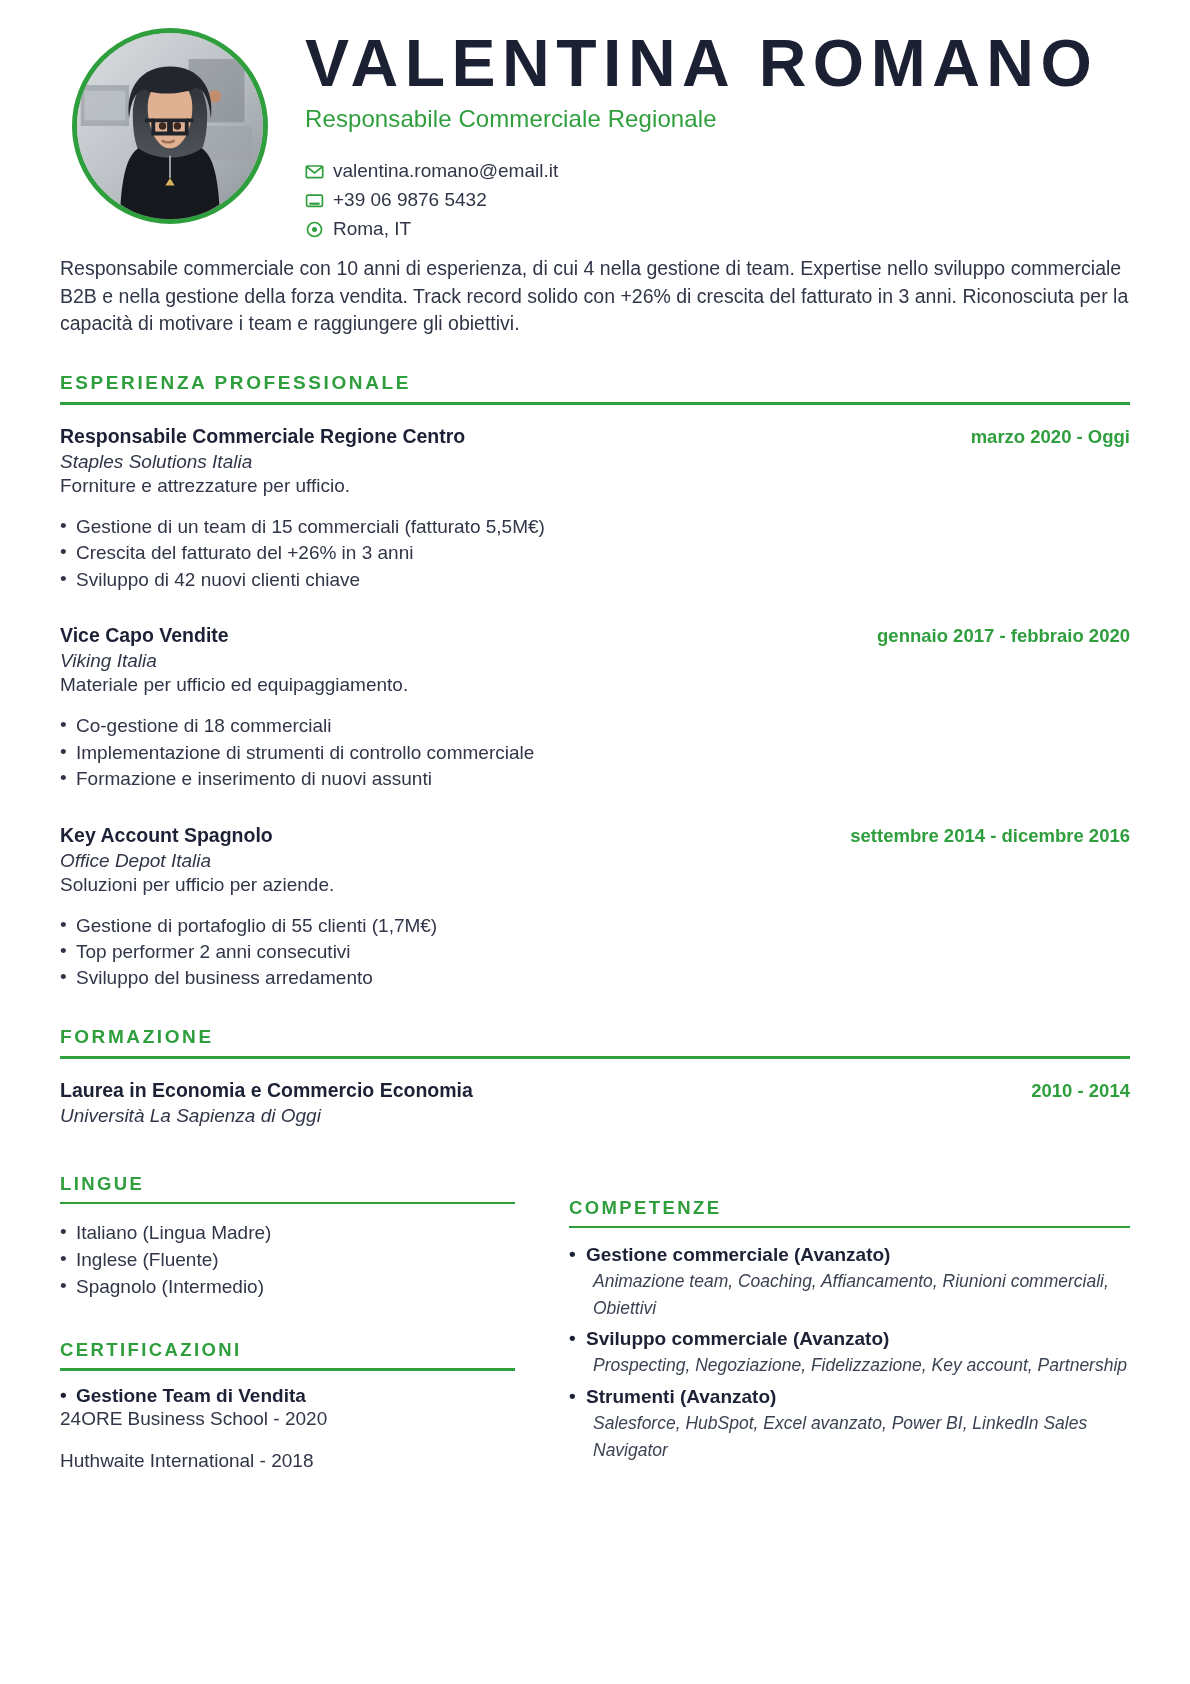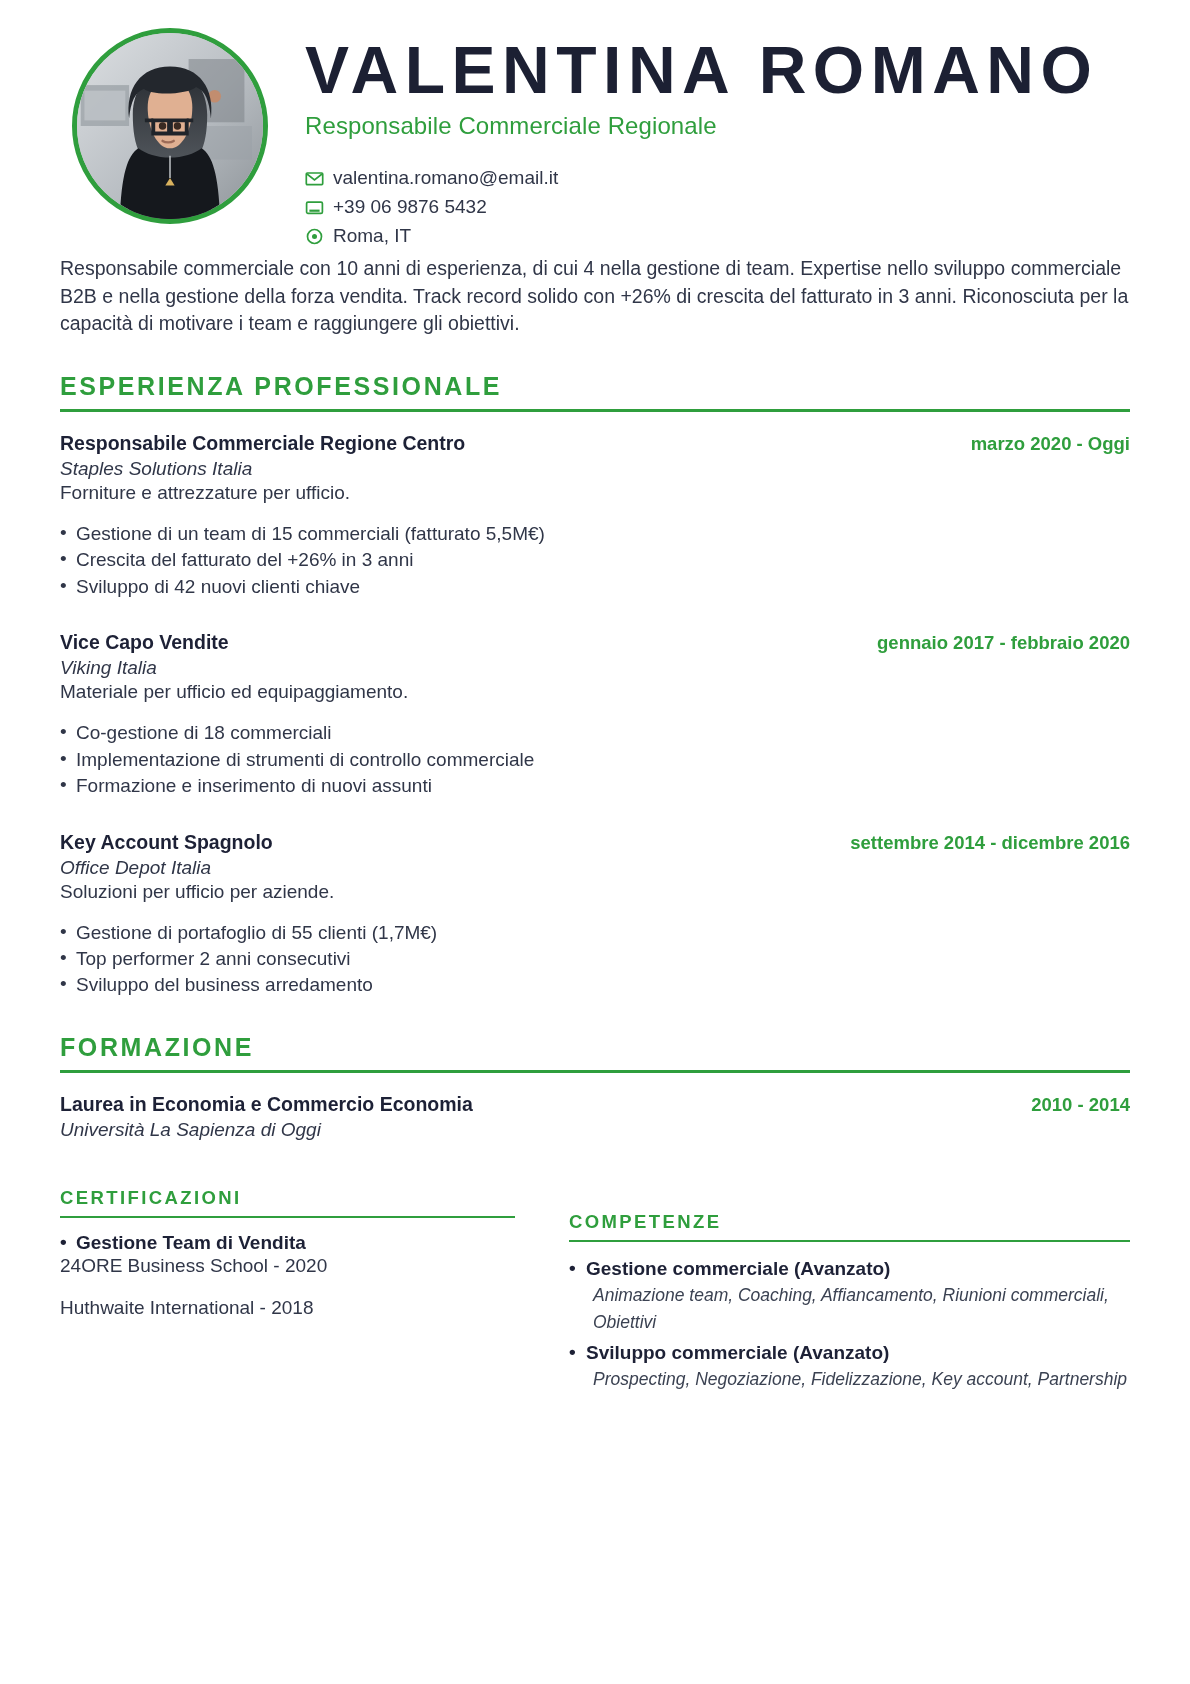--- a/index.html
+++ b/index.html
@@ -32,21 +32,21 @@
     border-radius: 50%;
     border: 5px solid #2f9e3d;
     overflow: hidden;
     background: #cfd3d6;
   }
   .avatar svg { display: block; width: 100%; height: 100%; }
 
   .headtext {
     position: absolute;
     left: 305px;
-    top: 36px;
+    top: 29px;
     right: 0;
   }
   .name {
     font-family: "Liberation Sans Narrow", "Liberation Sans", sans-serif;
     font-size: 66px;
     font-weight: bold;
     letter-spacing: 6.5px;
     line-height: 1.06;
     color: #1c2033;
     white-space: nowrap;
@@ -81,21 +81,21 @@
   .summary {
     font-size: 19.5px;
     line-height: 1.42;
     color: #303648;
     margin-top: 0px;
   }
 
   .section { margin-top: 34px; }
   .sec-title {
     font-family: "Liberation Sans Narrow", "Liberation Sans", sans-serif;
-    font-size: 25px;
+    font-size: 19px;
     font-weight: bold;
     letter-spacing: 2.6px;
     color: #2f9e3d;
     text-transform: uppercase;
   }
   .sec-rule {
     margin-top: 8px;
     height: 3px;
     background: #2f9e3d;
   }
@@ -351,20 +351,29 @@
           <div class="edu-date">2010 - 2014</div>
         </div>
         <div class="edu-school">Università La Sapienza di Oggi</div>
       </div>
     </div>
 
     <div class="cols">
 
       <div class="col-left">
 
+        <div class="sub-block">
+          <div class="sub-sec-title">LINGUE</div>
+          <div class="sub-rule"></div>
+          <div class="list">
+            <div class="bullet">Italiano (Lingua Madre)</div>
+            <div class="bullet">Inglese (Fluente)</div>
+            <div class="bullet">Spagnolo (Intermedio)</div>
+          </div>
+        </div>
 
         <div class="sub-block">
           <div class="sub-sec-title">CERTIFICAZIONI</div>
           <div class="sub-rule"></div>
           <div class="cert">
             <div class="cert-name">Gestione Team di Vendita</div>
             <div class="cert-meta">24ORE Business School - 2020</div>
           </div>
           <div class="cert">
             <div class="cert-meta">Huthwaite International - 2018</div>
@@ -379,19 +388,23 @@
           <div class="sub-rule"></div>
           <div class="list">
             <div class="skill">
               <div class="skill-name">Gestione commerciale (Avanzato)</div>
               <div class="skill-items">Animazione team, Coaching, Affiancamento, Riunioni commerciali, Obiettivi</div>
             </div>
             <div class="skill">
               <div class="skill-name">Sviluppo commerciale (Avanzato)</div>
               <div class="skill-items">Prospecting, Negoziazione, Fidelizzazione, Key account, Partnership</div>
             </div>
+            <div class="skill">
+              <div class="skill-name">Strumenti (Avanzato)</div>
+              <div class="skill-items">Salesforce, HubSpot, Excel avanzato, Power BI, LinkedIn Sales Navigator</div>
+            </div>
           </div>
         </div>
       </div>
 
     </div>
   </div>
 </div>
 
 </body></html>

